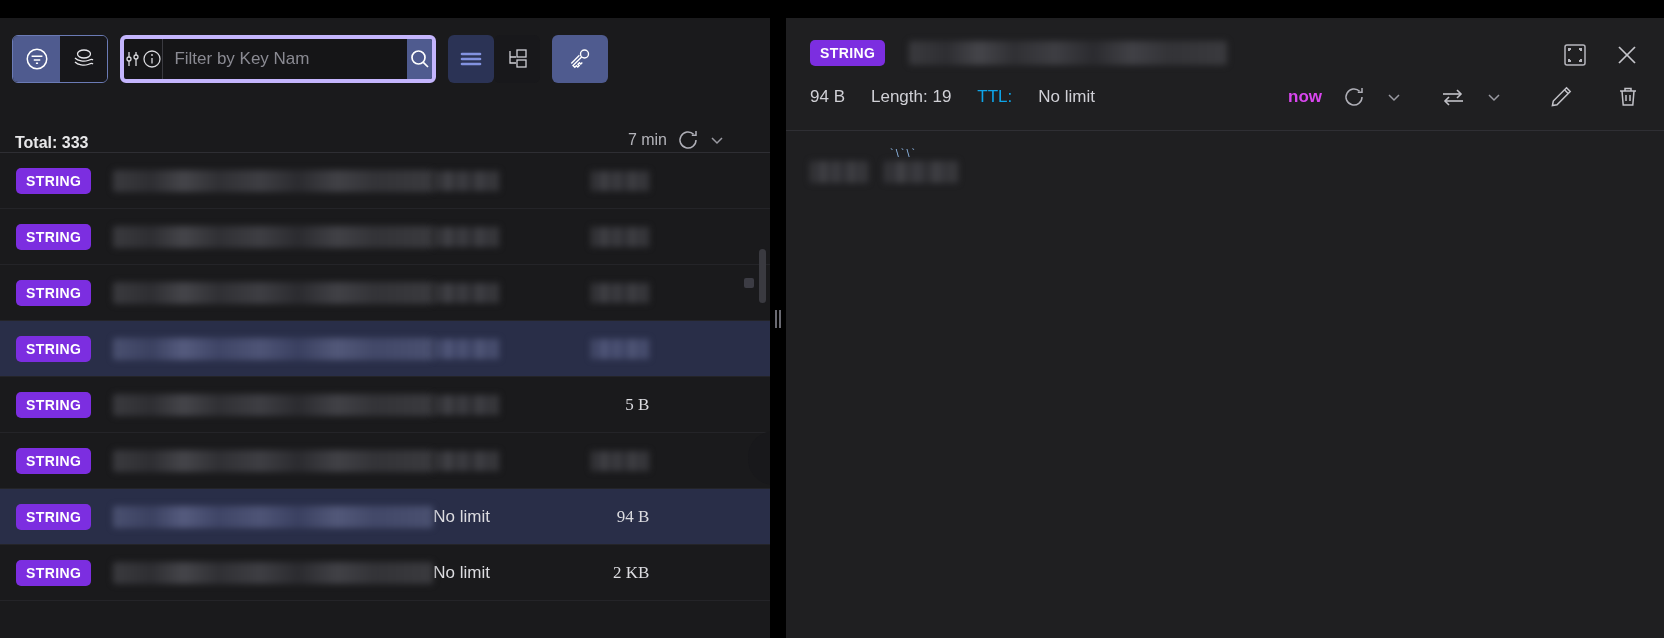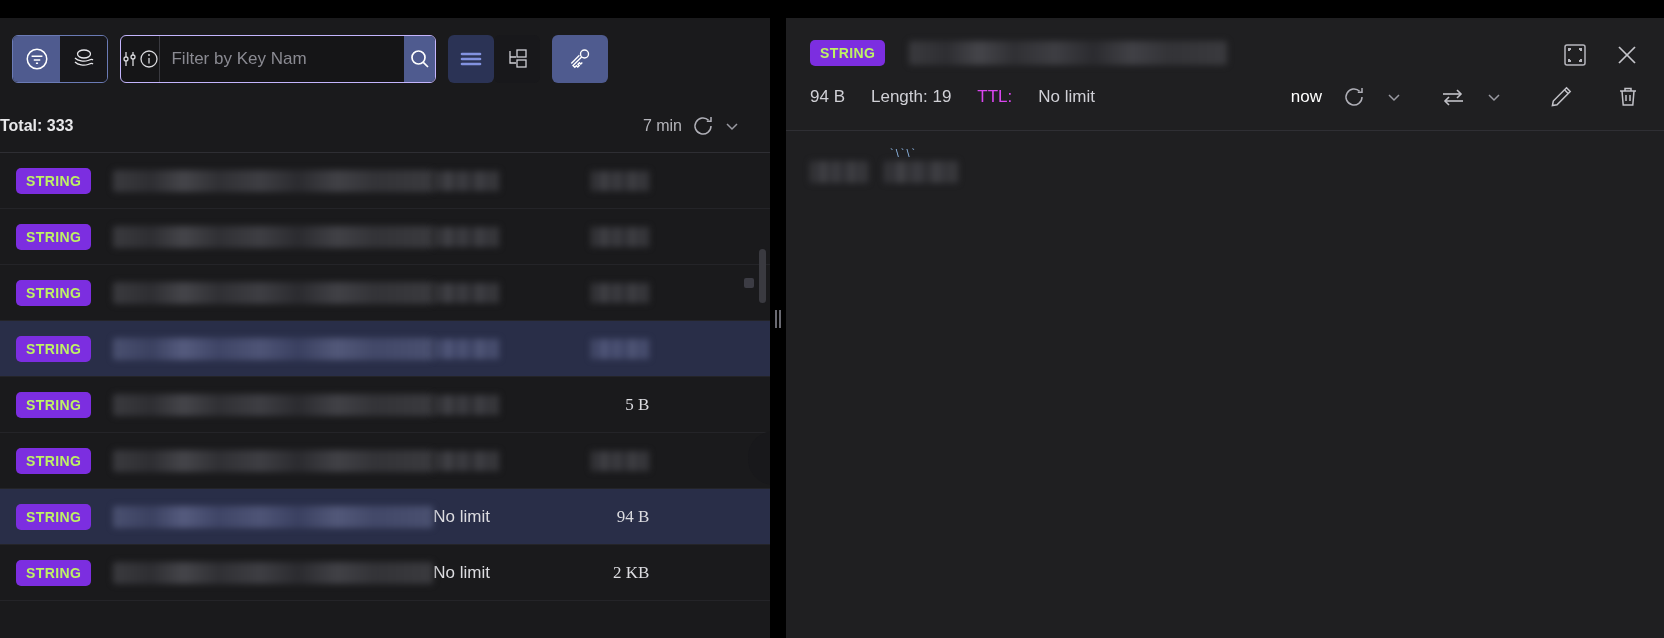--- a/index.html
+++ b/index.html
@@ -43,21 +43,21 @@
     width: 47px; height: 46px;
     display: flex; align-items: center; justify-content: center;
     background: #17171a;
     cursor: pointer;
   }
   .seg-btn.active { background: #4f5b8f; }
 
   .filter-box {
     display: flex; align-items: center;
     height: 48px;
-    border: 1px solid #c4b5fd;
+    border: 4px solid #c4b5fd;
     border-radius: 6px;
     overflow: hidden;
     background: #151517;
     width: 316px;
   }
   .filter-icon-cell {
     width: 32px; height: 46px;
     display: flex; align-items: center; justify-content: center;
     cursor: pointer;
   }
@@ -106,22 +106,22 @@
   .btn-icon-primary {
     width: 56px; height: 48px;
     background: #4f5b8f;
     border-radius: 6px;
     display: flex; align-items: center; justify-content: center;
     cursor: pointer;
   }
 
   .subbar {
     height: 52px;
-    display: flex; align-items: center;
-    padding: 0 0;
+    display: flex; align-items: flex-end;
+    padding: 0 15px;
     justify-content: space-between;
     flex: 0 0 auto;
   }
   .total-label {
     color: #e8e8ea;
     font-size: 16px;
     font-weight: bold;
   }
   .refresh-group {
     display: flex; align-items: center; gap: 9px;
@@ -145,21 +145,21 @@
     height: 56px;
     display: flex; align-items: center;
     border-bottom: 1px solid #242428;
     padding-left: 16px;
     cursor: pointer;
     position: relative;
   }
   .key-row.selected { background: #292e48; }
   .badge {
     background: #7c2ee0;
-    color: #bef264;
+    color: #ffffff;
     font-size: 14px;
     font-weight: bold;
     border-radius: 5px;
     padding: 5px 10px;
     letter-spacing: 0.4px;
     flex: 0 0 auto;
   }
   .key-name {
     flex: 1;
     margin-left: 22px;
@@ -250,22 +250,22 @@
   }
   .rp-header-actions { display: flex; align-items: center; gap: 26px; padding-top: 2px; }
 
   .rp-meta {
     display: flex; align-items: center;
     padding: 16px 24px 0 24px;
   }
   .rp-meta-left { display: flex; align-items: center; gap: 26px; flex: 1; }
   .rp-meta-right { display: flex; align-items: center; gap: 20px; }
   .meta-text { color: #d0d0d6; font-size: 17px; }
-  .meta-dim { color: #ffffff; font-size: 17px; }
-  .ttl-label { color: #d946ef; font-size: 17px; }
+  .meta-dim { color: #d946ef; font-size: 17px; font-weight: bold; }
+  .ttl-label { color: #0ea5e9; font-size: 17px; }
 
   .rp-sep { height: 1px; background: #2f2f34; margin-top: 20px; }
 
   .rp-body { flex: 1; padding: 30px 24px 0 24px; }
   .val-line { display: flex; align-items: center; gap: 16px; }
   .val-chunk1 { width: 58px; height: 22px; border-radius: 2px; }
   .val-chunk2 { width: 74px; height: 22px; border-radius: 2px; }
   .val-tick {
     position: absolute; margin-top: -14px; margin-left: 6px;
     color: #8fb9e8; font-size: 11px; letter-spacing: 2px;

